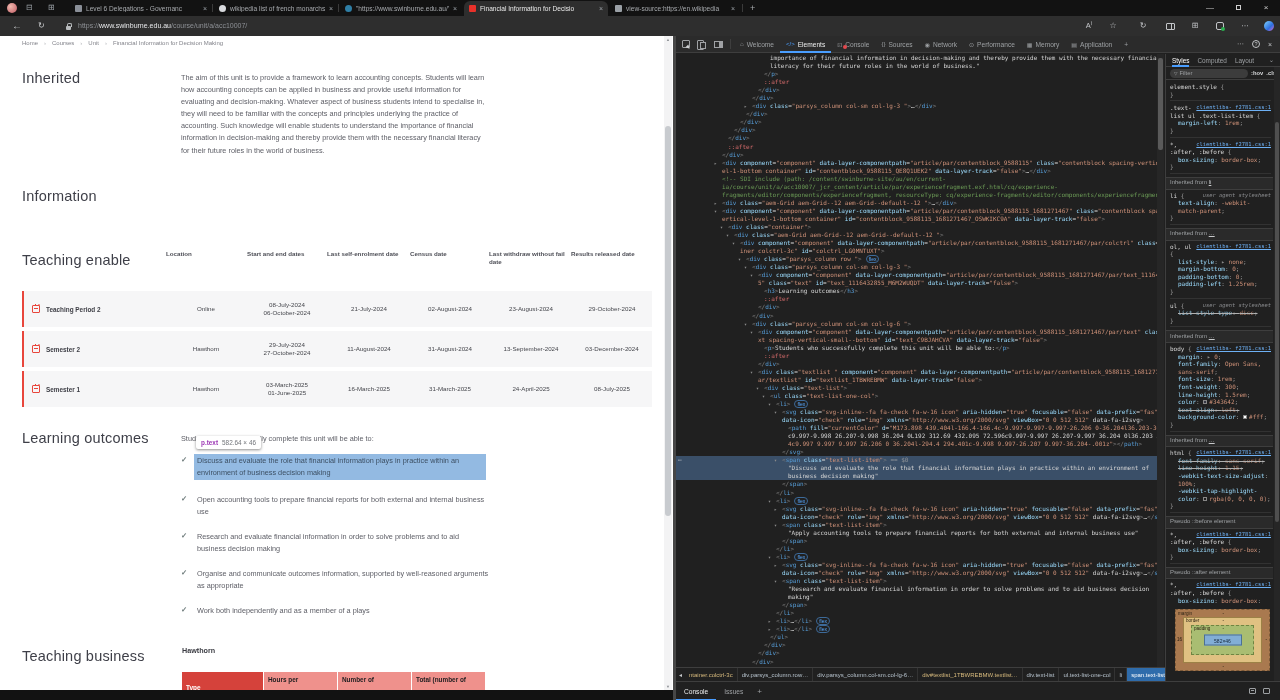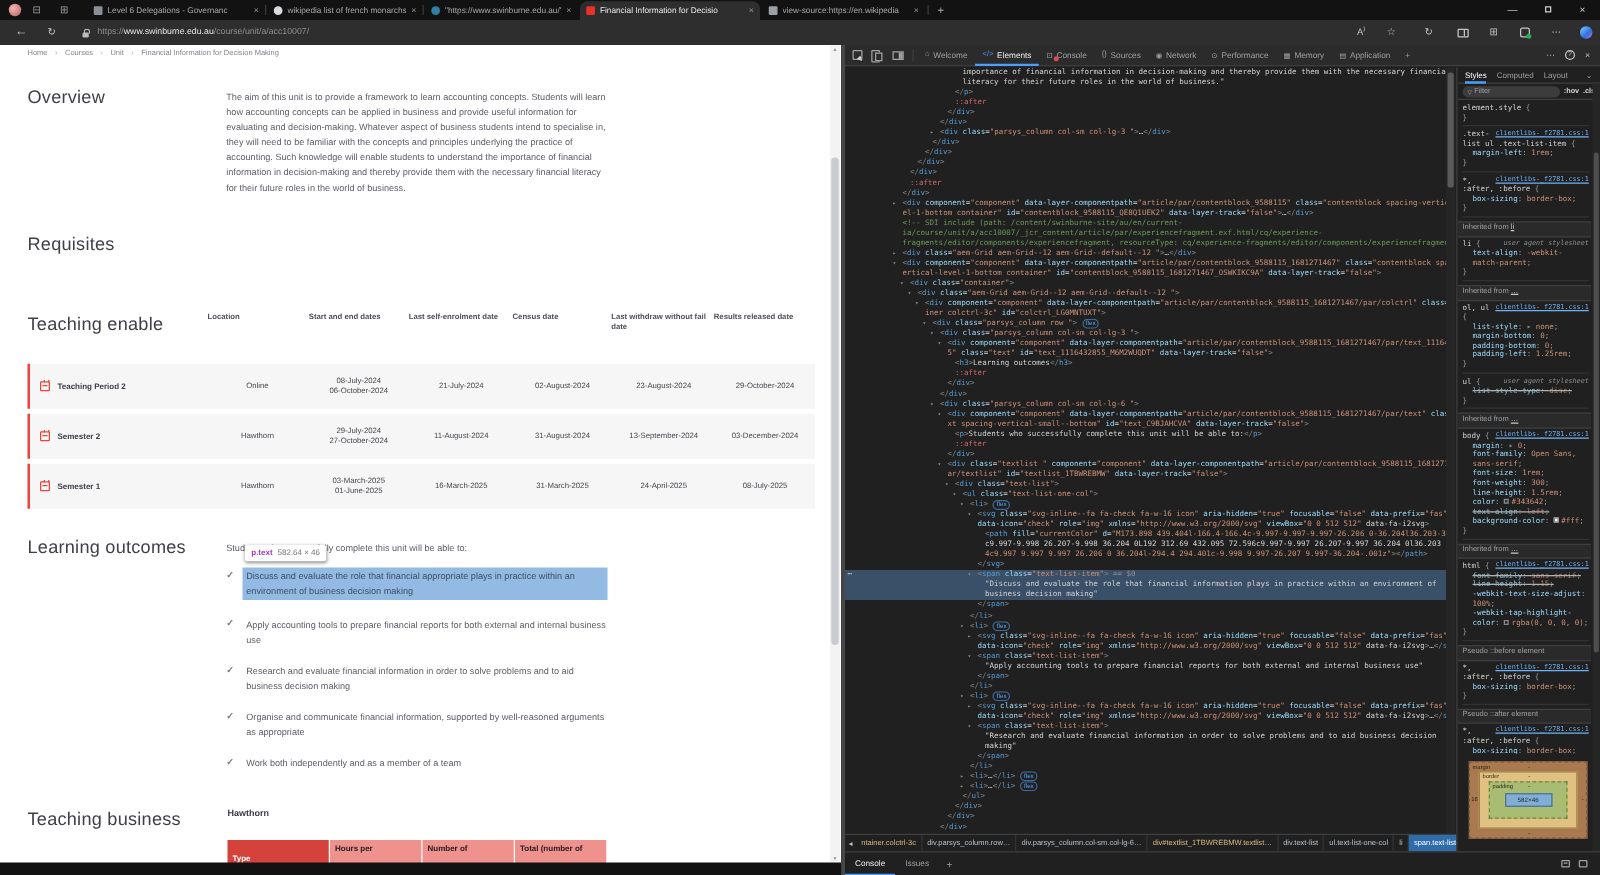--- a/index.html
+++ b/index.html
@@ -224,24 +224,24 @@
     <div class="pgcrumb">
         <span>Home</span>
         <span class="sep">›</span>
         <span>Courses</span>
         <span class="sep">›</span>
         <span>Unit</span>
         <span class="sep">›</span>
         <span>Financial Information for Decision Making</span>
       </div>
 
-    <div class="h2" style="top:34px">Overview</div>
+    <div class="h2" style="top:34px">Inherited</div>
     <div class="para" style="top:36px">The aim of this unit is to provide a framework to learn accounting concepts. Students will learn how accounting concepts can be applied in business and provide useful information for evaluating and decision-making. Whatever aspect of business students intend to specialise in, they will need to be familiar with the concepts and principles underlying the practice of accounting. Such knowledge will enable students to understand the importance of financial information in decision-making and thereby provide them with the necessary financial literacy for their future roles in the world of business.</div>
 
-    <div class="h2" style="top:152px">Requisites</div>
+    <div class="h2" style="top:152px">Information</div>
 
     <div class="h2" style="top:216px">Teaching enable</div>
     <div id="tp-table">
         <div class="tph" style="left: 166px; top: 214px; width: 76px;">Location</div>
         <div class="tph" style="left: 247px; top: 214px; width: 76px;">Start and end dates</div>
         <div class="tph" style="left: 327px; top: 214px; width: 80px;">Last self-enrolment date</div>
         <div class="tph" style="left: 410px; top: 214px; width: 76px;">Census date</div>
         <div class="tph" style="left: 489px; top: 214px; width: 80px;">Last withdraw without fail date</div>
         <div class="tph" style="left: 571px; top: 214px; width: 78px;">Results released date</div>
         <div class="tprow" style="top: 255px;">
@@ -313,29 +313,29 @@
       </div>
 
     <div class="h2" style="top:394px">Learning outcomes</div>
     <div class="para" style="top:397px;width:292px">Students who successfully complete this unit will be able to:</div>
     <div class="tip">
       <span class="tsel">p.text</span>
       <span class="tdim">582.64 × 46</span>
     </div>
     <div id="oc-list">
         <div class="oc-check" style="top: 419px;">✓</div>
-        <div class="oc-text hl" style="top: 419px;">Discuss and evaluate the role that financial appropriate plays in practice within an environment of business decision making</div>
+        <div class="oc-text hl" style="top: 419px;">Discuss and evaluate the role that financial information plays in practice within an environment of business decision making</div>
         <div class="oc-check" style="top: 458px;">✓</div>
-        <div class="oc-text" style="top: 458px;">Apply accounting tools to prepare financial reports for both external and internal business use</div>
+        <div class="oc-text" style="top: 458px;">Open accounting tools to prepare financial reports for both external and internal business use</div>
         <div class="oc-check" style="top: 495px;">✓</div>
         <div class="oc-text" style="top: 495px;">Research and evaluate financial information in order to solve problems and to aid business decision making</div>
         <div class="oc-check" style="top: 532px;">✓</div>
-        <div class="oc-text" style="top: 532px;">Organise and communicate financial information, supported by well-reasoned arguments as appropriate</div>
+        <div class="oc-text" style="top: 532px;">Organise and communicate outcomes information, supported by well-reasoned arguments as appropriate</div>
         <div class="oc-check" style="top: 569px;">✓</div>
-        <div class="oc-text" style="top: 569px;">Work both independently and as a member of a team</div>
+        <div class="oc-text" style="top: 569px;">Work both independently and as a member of a plays</div>
       </div>
 
     <div class="h2" style="top:612px">Teaching business</div>
     <div class="campus" style="top:610px">Hawthorn</div>
     <div id="tm-table">
         <div class="tmcell" style="left: 182px; top: 636px; width: 81px; height: 26px; background: rgb(213, 66, 59); color: rgb(255, 255, 255); padding: 12px 4px 0px;">Type</div>
         <div class="tmcell" style="left: 264px; top: 636px; width: 73px; height: 26px; background: rgb(239, 145, 140); color: rgb(29, 29, 31); padding: 4px 4px 0px;">Hours per</div>
         <div class="tmcell" style="left: 338px; top: 636px; width: 73px; height: 26px; background: rgb(239, 145, 140); color: rgb(29, 29, 31); padding: 4px 4px 0px;">Number of</div>
         <div class="tmcell" style="left: 412px; top: 636px; width: 73px; height: 26px; background: rgb(239, 145, 140); color: rgb(29, 29, 31); padding: 4px 4px 0px;">Total (number of</div>
       </div>

